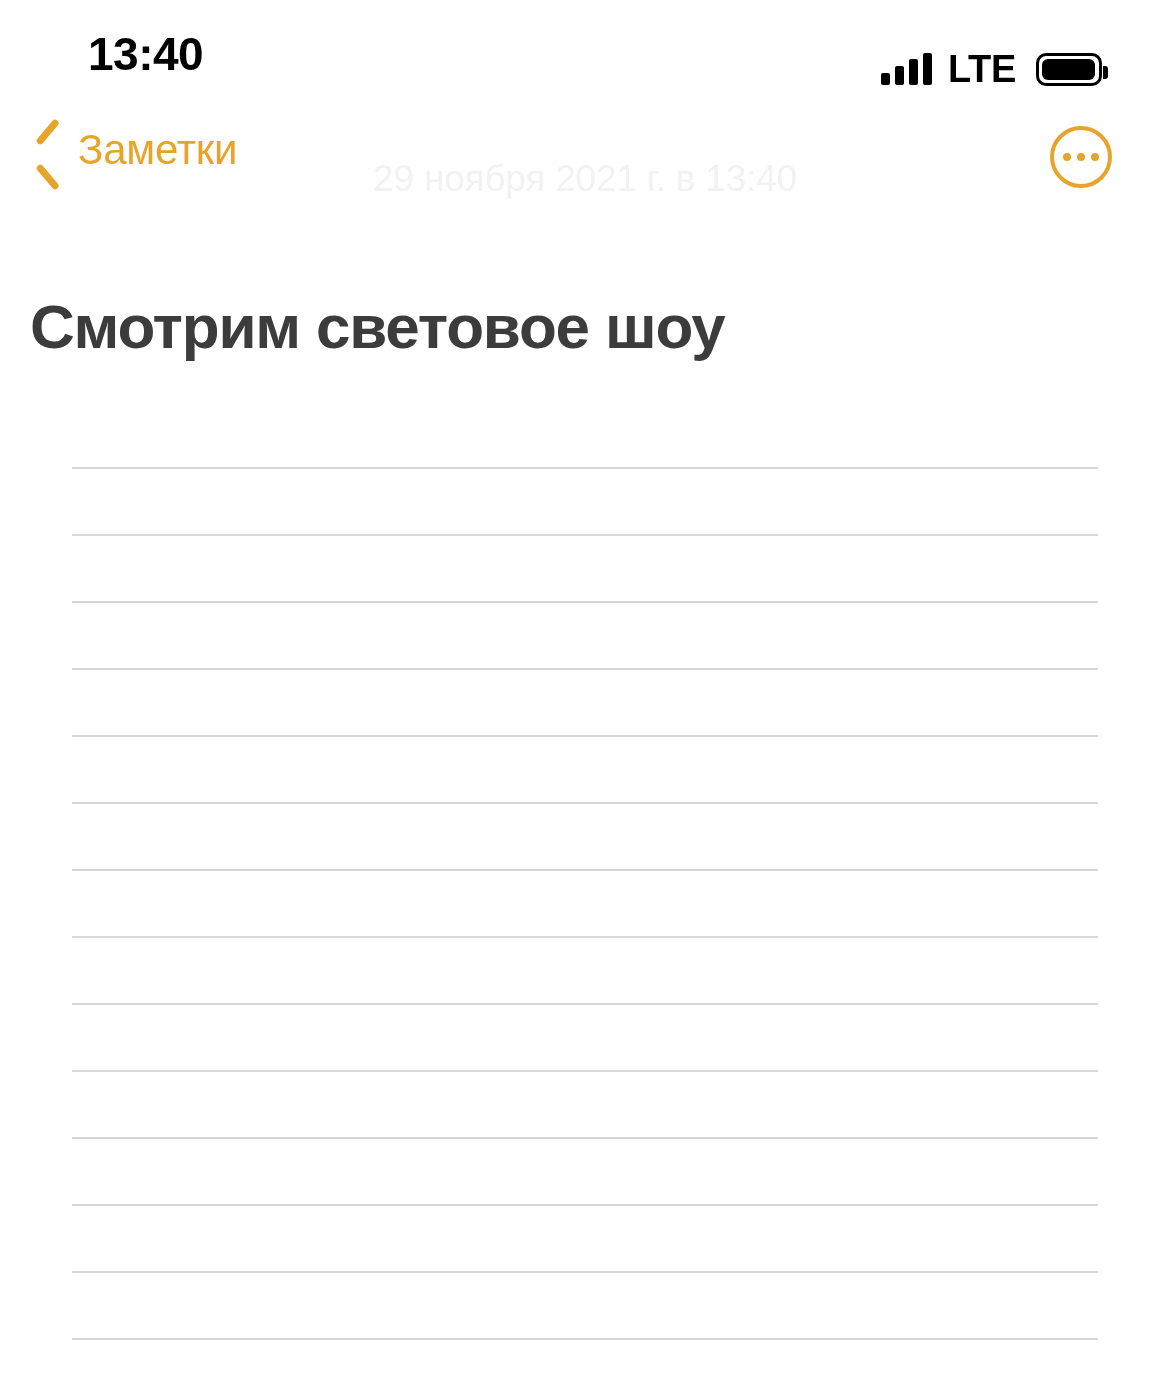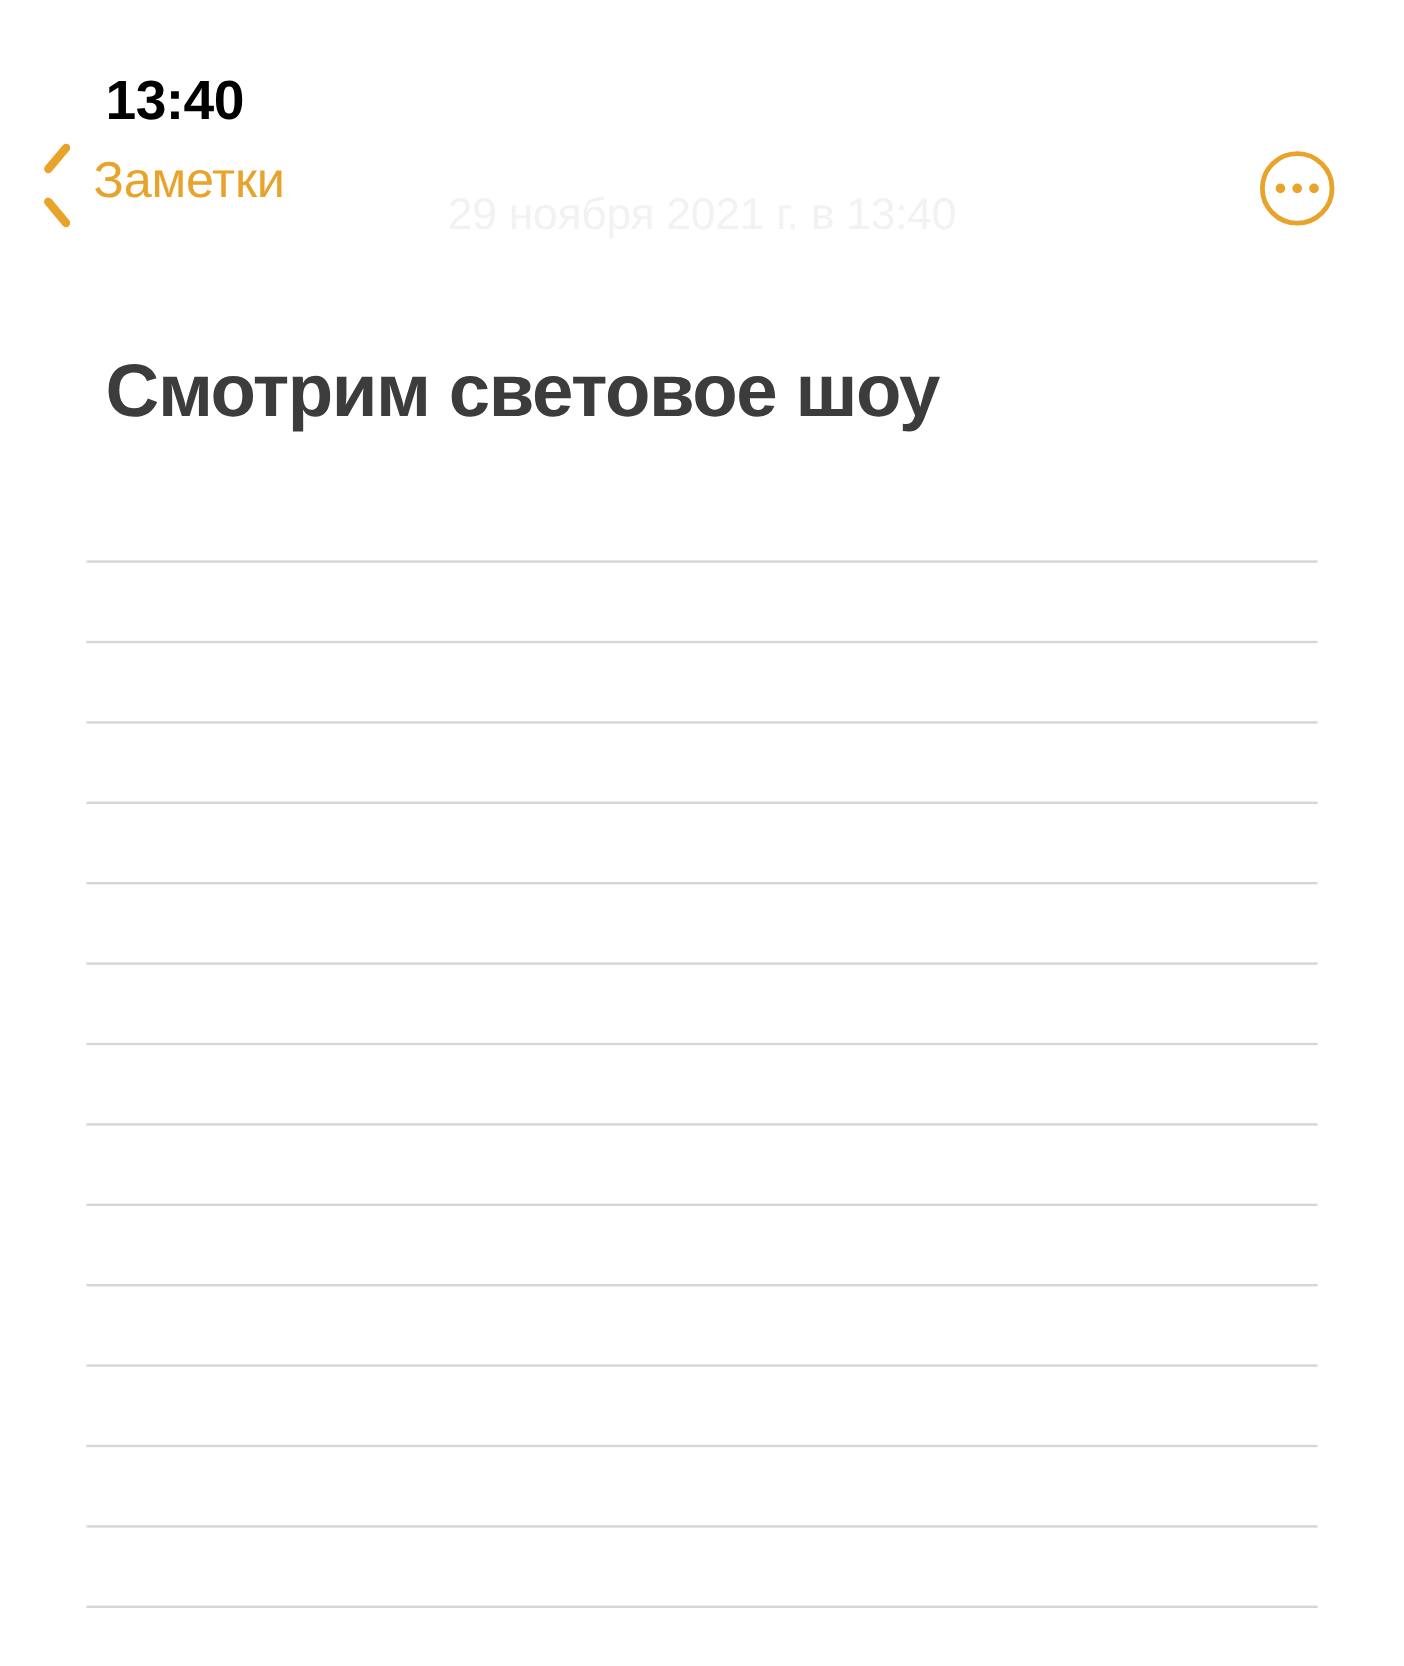--- a/index.html
+++ b/index.html
@@ -17,21 +17,21 @@
 
   
   .status-bar {
     position: relative;
     height: 120px;
     width: 100%;
   }
   .status-time {
     position: absolute;
     left: 88px;
-    top: 58px;
+    top: 29px;
     font-size: 46px;
     font-weight: bold;
     letter-spacing: -0.5px;
     color: #000000;
     line-height: 50px;
   }
   .status-right {
     position: absolute;
     right: 68px;
     top: 50px;
@@ -170,21 +170,21 @@
     position: absolute;
     top: -130px;
     left: 0;
     right: 0;
     text-align: center;
     font-size: 37px;
     color: #f2f2f2;
     letter-spacing: -0.2px;
   }
   .note-title {
-    padding: 0 88px;
+    padding: 0 30px;
     font-size: 62px;
     font-weight: bold;
     color: #3c3c3c;
     letter-spacing: -1.2px;
     line-height: 78px;
     margin-top: 72px;
     margin-bottom: 0;
   }
   .rules {
     margin-top: 36px;
@@ -193,20 +193,32 @@
     height: 65px;
     border-bottom: 2px solid #d6d6d6;
     margin: 0 72px;
   }
 </style>
 </head>
 <body>
 
 <div class="status-bar">
   <div class="status-time">13:40</div>
+  <div class="status-right">
+    <div class="signal-bars">
+      <i></i>
+        <i></i>
+        <i></i>
+        <i></i>
+    </div>
+    <div class="carrier-label">LTE</div>
+    <div class="battery">
+      <div class="battery-fill"></div>
+    </div>
+  </div>
 </div>
 
 <div class="nav-bar">
   <div class="nav-back">
     <div class="chevron-left"></div>
     <div class="nav-back-label">Заметки</div>
   </div>
   <div class="nav-more">
     <span></span>
     <span></span>

